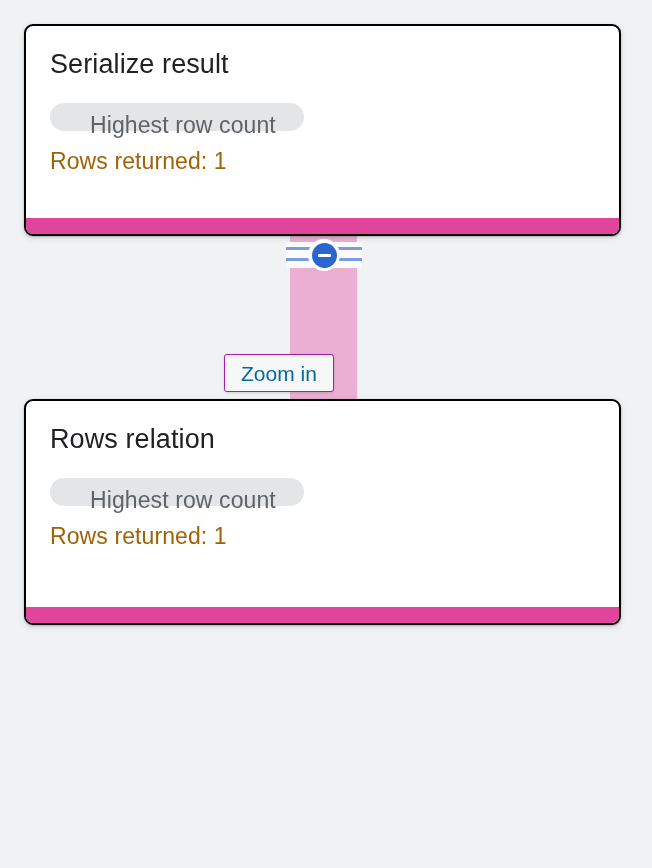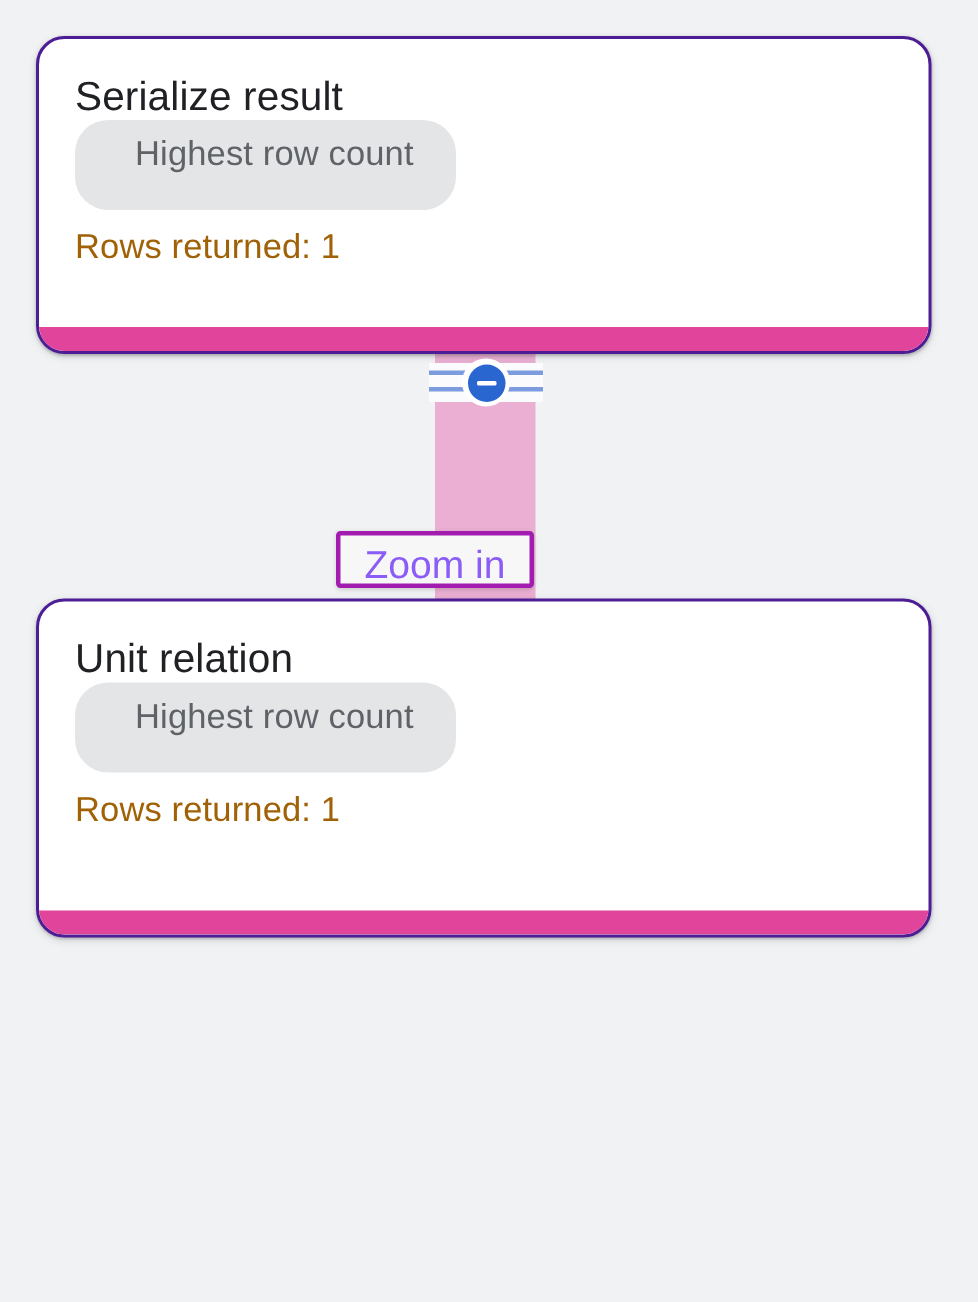--- a/index.html
+++ b/index.html
@@ -33,22 +33,22 @@
     background: #eaafd2;
     z-index: 1;
   }
 
   
   .node-card {
     position: absolute;
     left: 24px;
     width: 597px;
     background: #ffffff;
-    border: 2px solid #4c1d95;
-    border-radius: 19px;
+    border: 2px solid #000000;
+    border-radius: 9px;
     box-sizing: border-box;
     overflow: hidden;
     box-shadow: 0 1px 2px rgba(60,64,67,0.30), 0 2px 6px rgba(60,64,67,0.15);
     z-index: 3;
   }
   #card-0 { top: 24px;  height: 212px; }
   #card-1 { top: 399px; height: 226px; }
 
   .card-body {
     padding: 22px 24px 0 24px;
@@ -58,24 +58,24 @@
     font-size: 27px;
     font-weight: 400;
     color: #202124;
     line-height: 32px;
     letter-spacing: 0.1px;
     white-space: nowrap;
   }
 
   .chip {
     display: inline-block;
-    margin-top: 0;
+    margin-top: 23px;
     background: #e4e5e7;
     border-radius: 22px;
-    height: 60px;
+    height: 28px;
     line-height: 44px;
     padding: 0 28px 0 40px;
     font-size: 23px;
     color: #5f6368;
     letter-spacing: 0.1px;
     white-space: nowrap;
   }
 
   .rows-text {
     margin-top: 11px;
@@ -156,25 +156,25 @@
 
   
   .tooltip {
     position: absolute;
     left: 224px;
     top: 354px;
     height: 38px;
     line-height: 38px;
     padding: 0 16px;
     background: #f7f7f8;
-    border: 3px solid #a21caf;
+    border: 1px solid #a21caf;
     border-radius: 3px;
     box-sizing: border-box;
-    font-size: 26px;
-    color: #8b5cf6;
+    font-size: 21px;
+    color: #0369a1;
     white-space: nowrap;
     box-shadow: 0 1px 3px rgba(60,64,67,0.20);
     z-index: 9;
   }
 </style>
 </head>
 <body>
 
 <div id="canvas">
 
@@ -184,21 +184,21 @@
     <div class="card-body">
       <div class="card-title">Serialize result</div>
       <div class="chip">Highest row count</div>
       <div class="rows-text">Rows returned: 1</div>
     </div>
     <div class="card-accent"></div>
   </div>
 
   <div class="node-card" id="card-1">
     <div class="card-body">
-      <div class="card-title">Unit relation</div>
+      <div class="card-title">Rows relation</div>
       <div class="chip">Highest row count</div>
       <div class="rows-text">Rows returned: 1</div>
     </div>
     <div class="card-accent"></div>
   </div>
 
   <div class="collapse-cluster">
     <div class="rail left"></div>
     <div class="rail right"></div>
     <div class="collapse-button">

